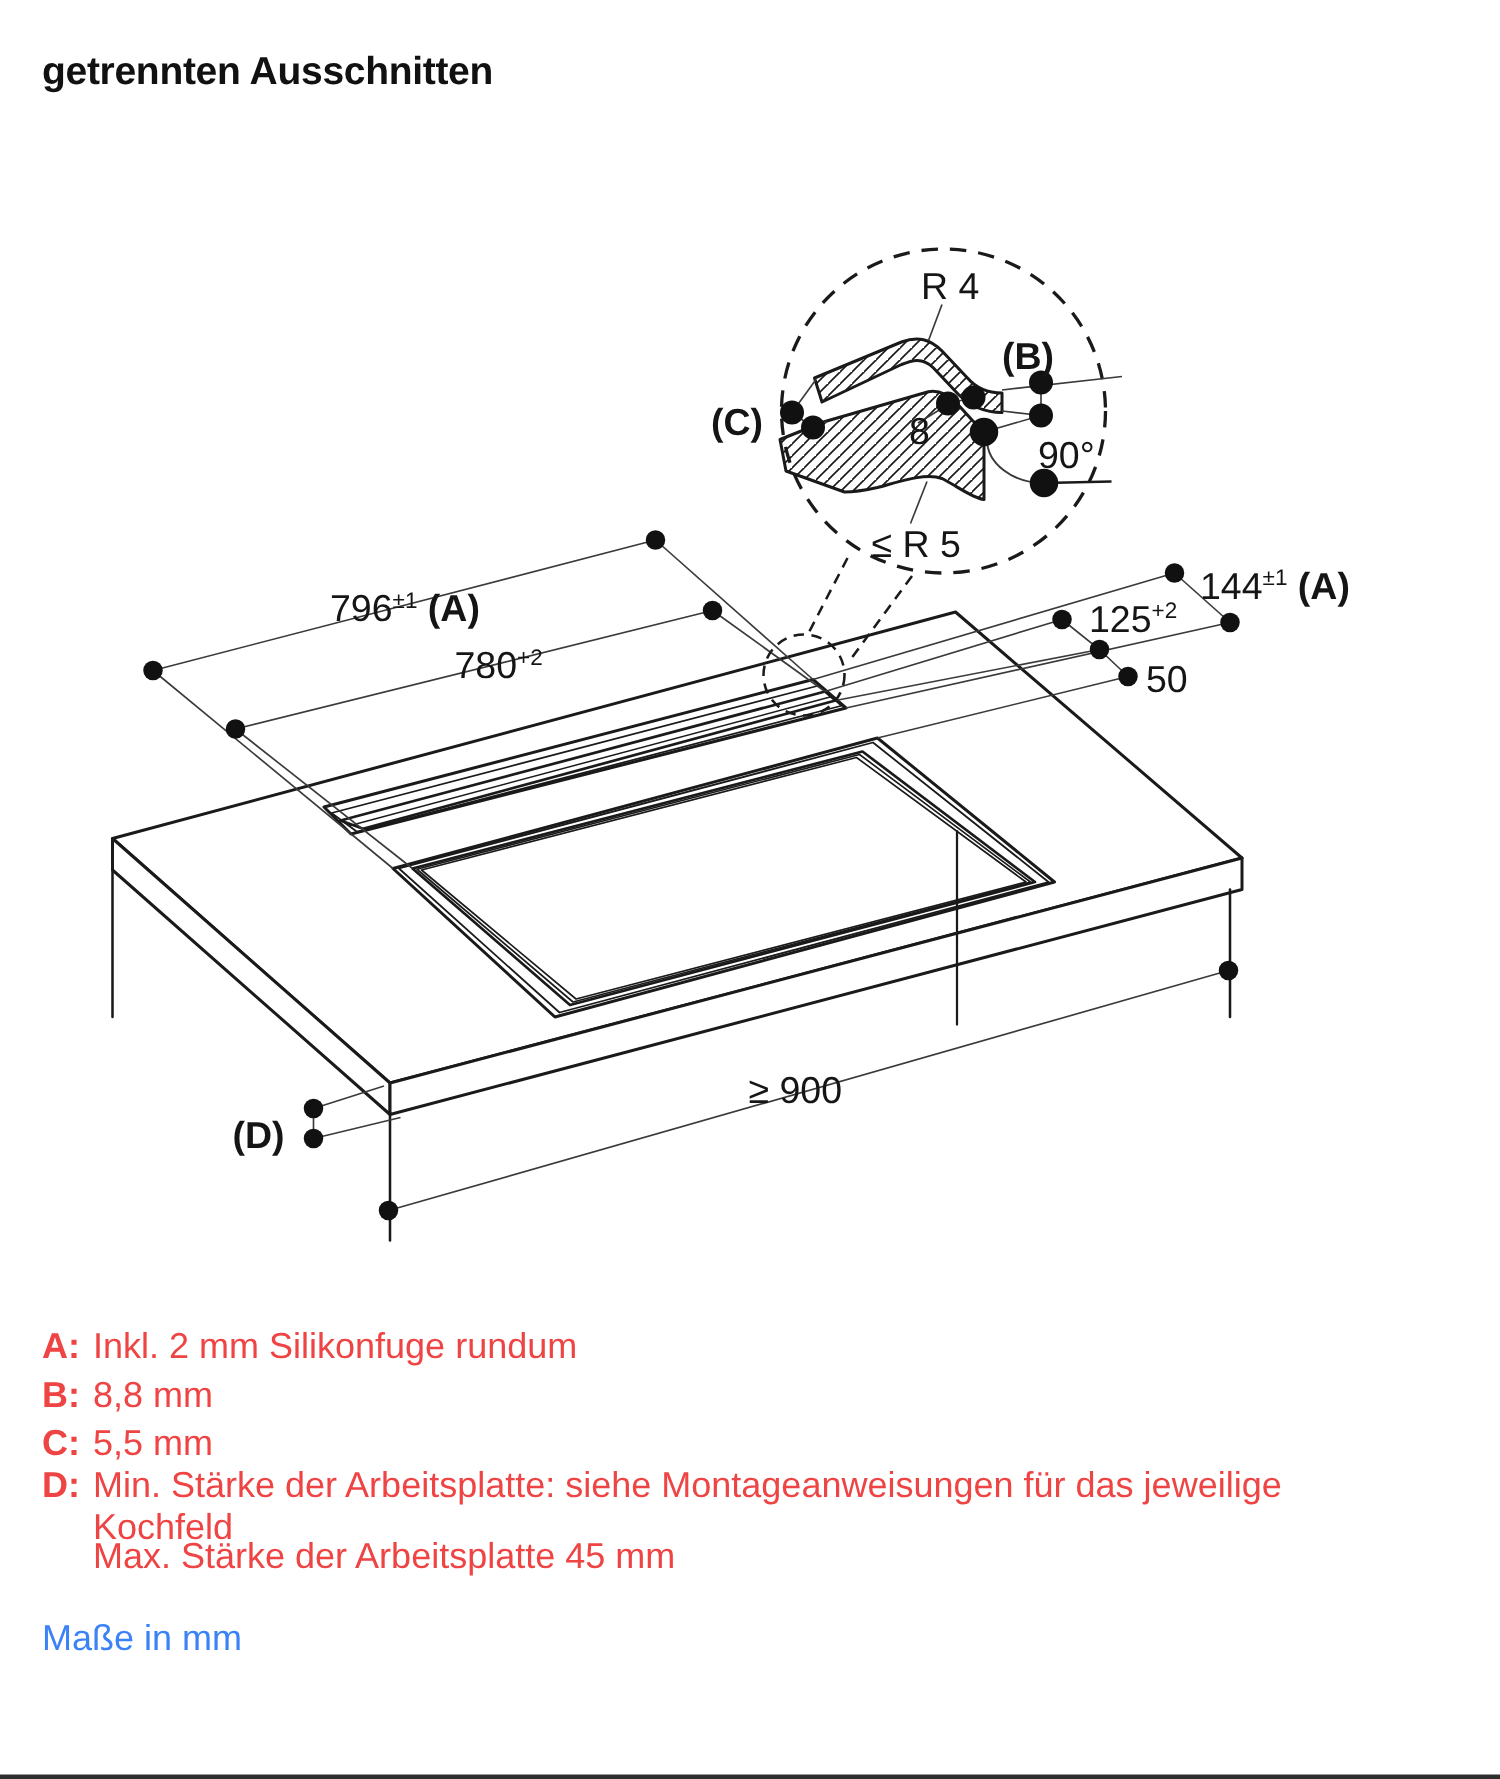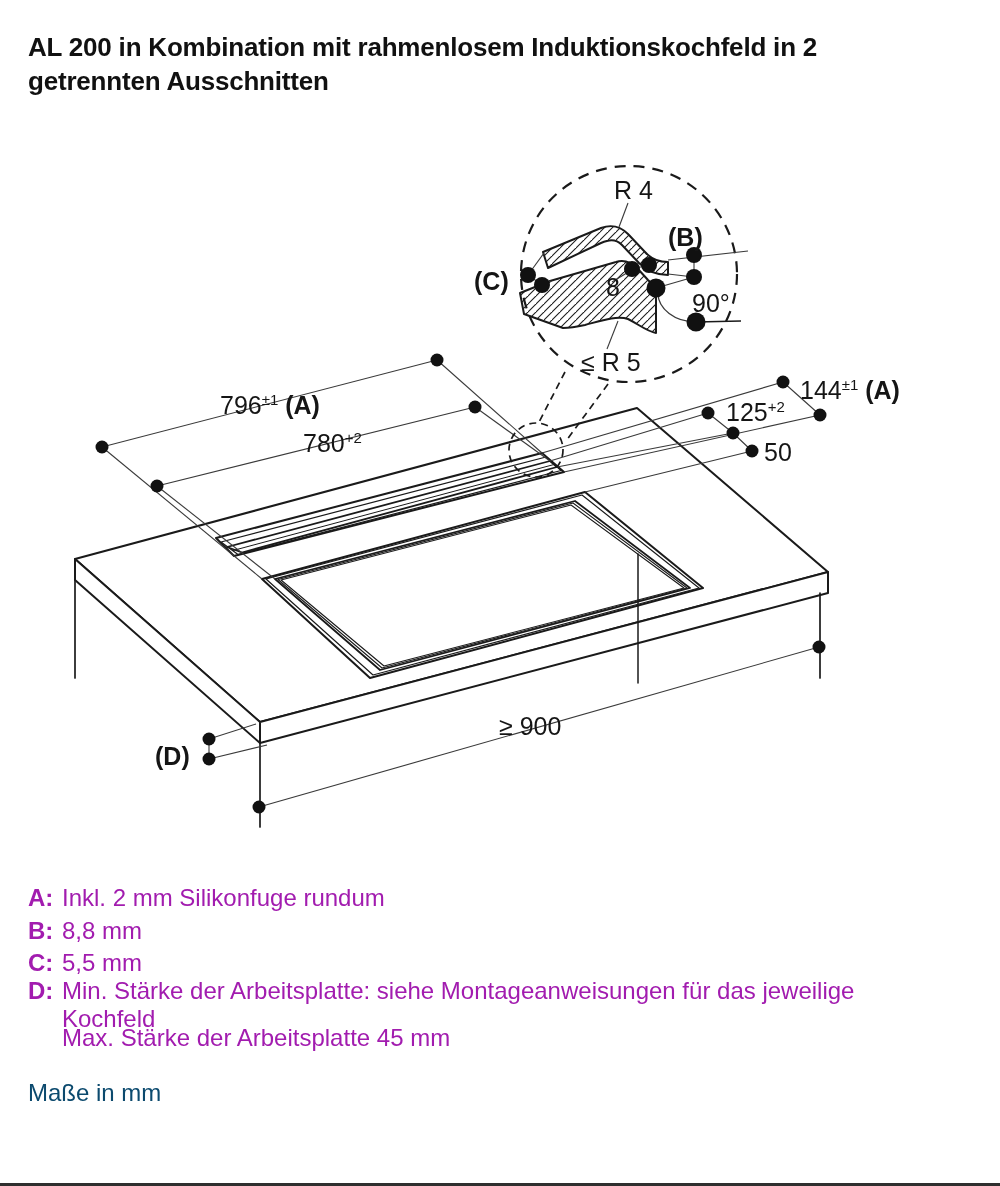--- a/index.html
+++ b/index.html
@@ -5,37 +5,36 @@
   html,body{margin:0;padding:0;background:#fff;}
   #canvas{
     position:relative;width:1000px;height:1186px;background:#ffffff;
     font-family:"Liberation Sans","DejaVu Sans",sans-serif;color:#1a1a1a;overflow:hidden;
   }
   #drawing{position:absolute;left:0;top:0;}
   .title{
     position:absolute;left:28px;top:30px;width:960px;
     font-size:26px;font-weight:bold;line-height:34px;letter-spacing:-0.2px;color:#111;
   }
-  .lg{position:absolute;left:28px;font-size:24px;white-space:nowrap;color:#a21caf;}
+  .lg{position:absolute;left:28px;font-size:24px;white-space:nowrap;color:#ef4444;}
   .lk{display:inline-block;min-width:34px;font-weight:bold;}
   .ind{padding-left:34px;}
-  .units{position:absolute;left:28px;top:1079px;font-size:24px;color:#0c4a6e;}
+  .units{position:absolute;left:28px;top:1079px;font-size:24px;color:#3b82f6;}
   .bottom-strip{position:absolute;left:0;bottom:0;width:100%;height:3px;background:#2e2e2e;}
   
   text{fill:#151515;font-family:"Liberation Sans","DejaVu Sans",sans-serif;font-size:25px;}
   text.b, tspan.b{font-weight:bold;}
   .sup{font-size:15px;}
 </style>
 </head>
 <body>
 
 <div id="canvas">
 
   <div class="title">
-    <div>AL 200 in Kombination mit rahmenlosem Induktionskochfeld in 2</div>
     <div>getrennten Ausschnitten</div>
   </div>
 
   <svg id="drawing" width="1000" height="1186" viewBox="0 0 1000 1186" xmlns="http://www.w3.org/2000/svg">
     <defs>
       <pattern id="hatch" width="8" height="8" patternUnits="userSpaceOnUse">
         <path d="M-2,10 L10,-2" stroke="#1a1a1a" stroke-width="1.1"></path>
         <path d="M-2,2 L2,-2" stroke="#1a1a1a" stroke-width="1.1"></path>
       </pattern>
     </defs>

